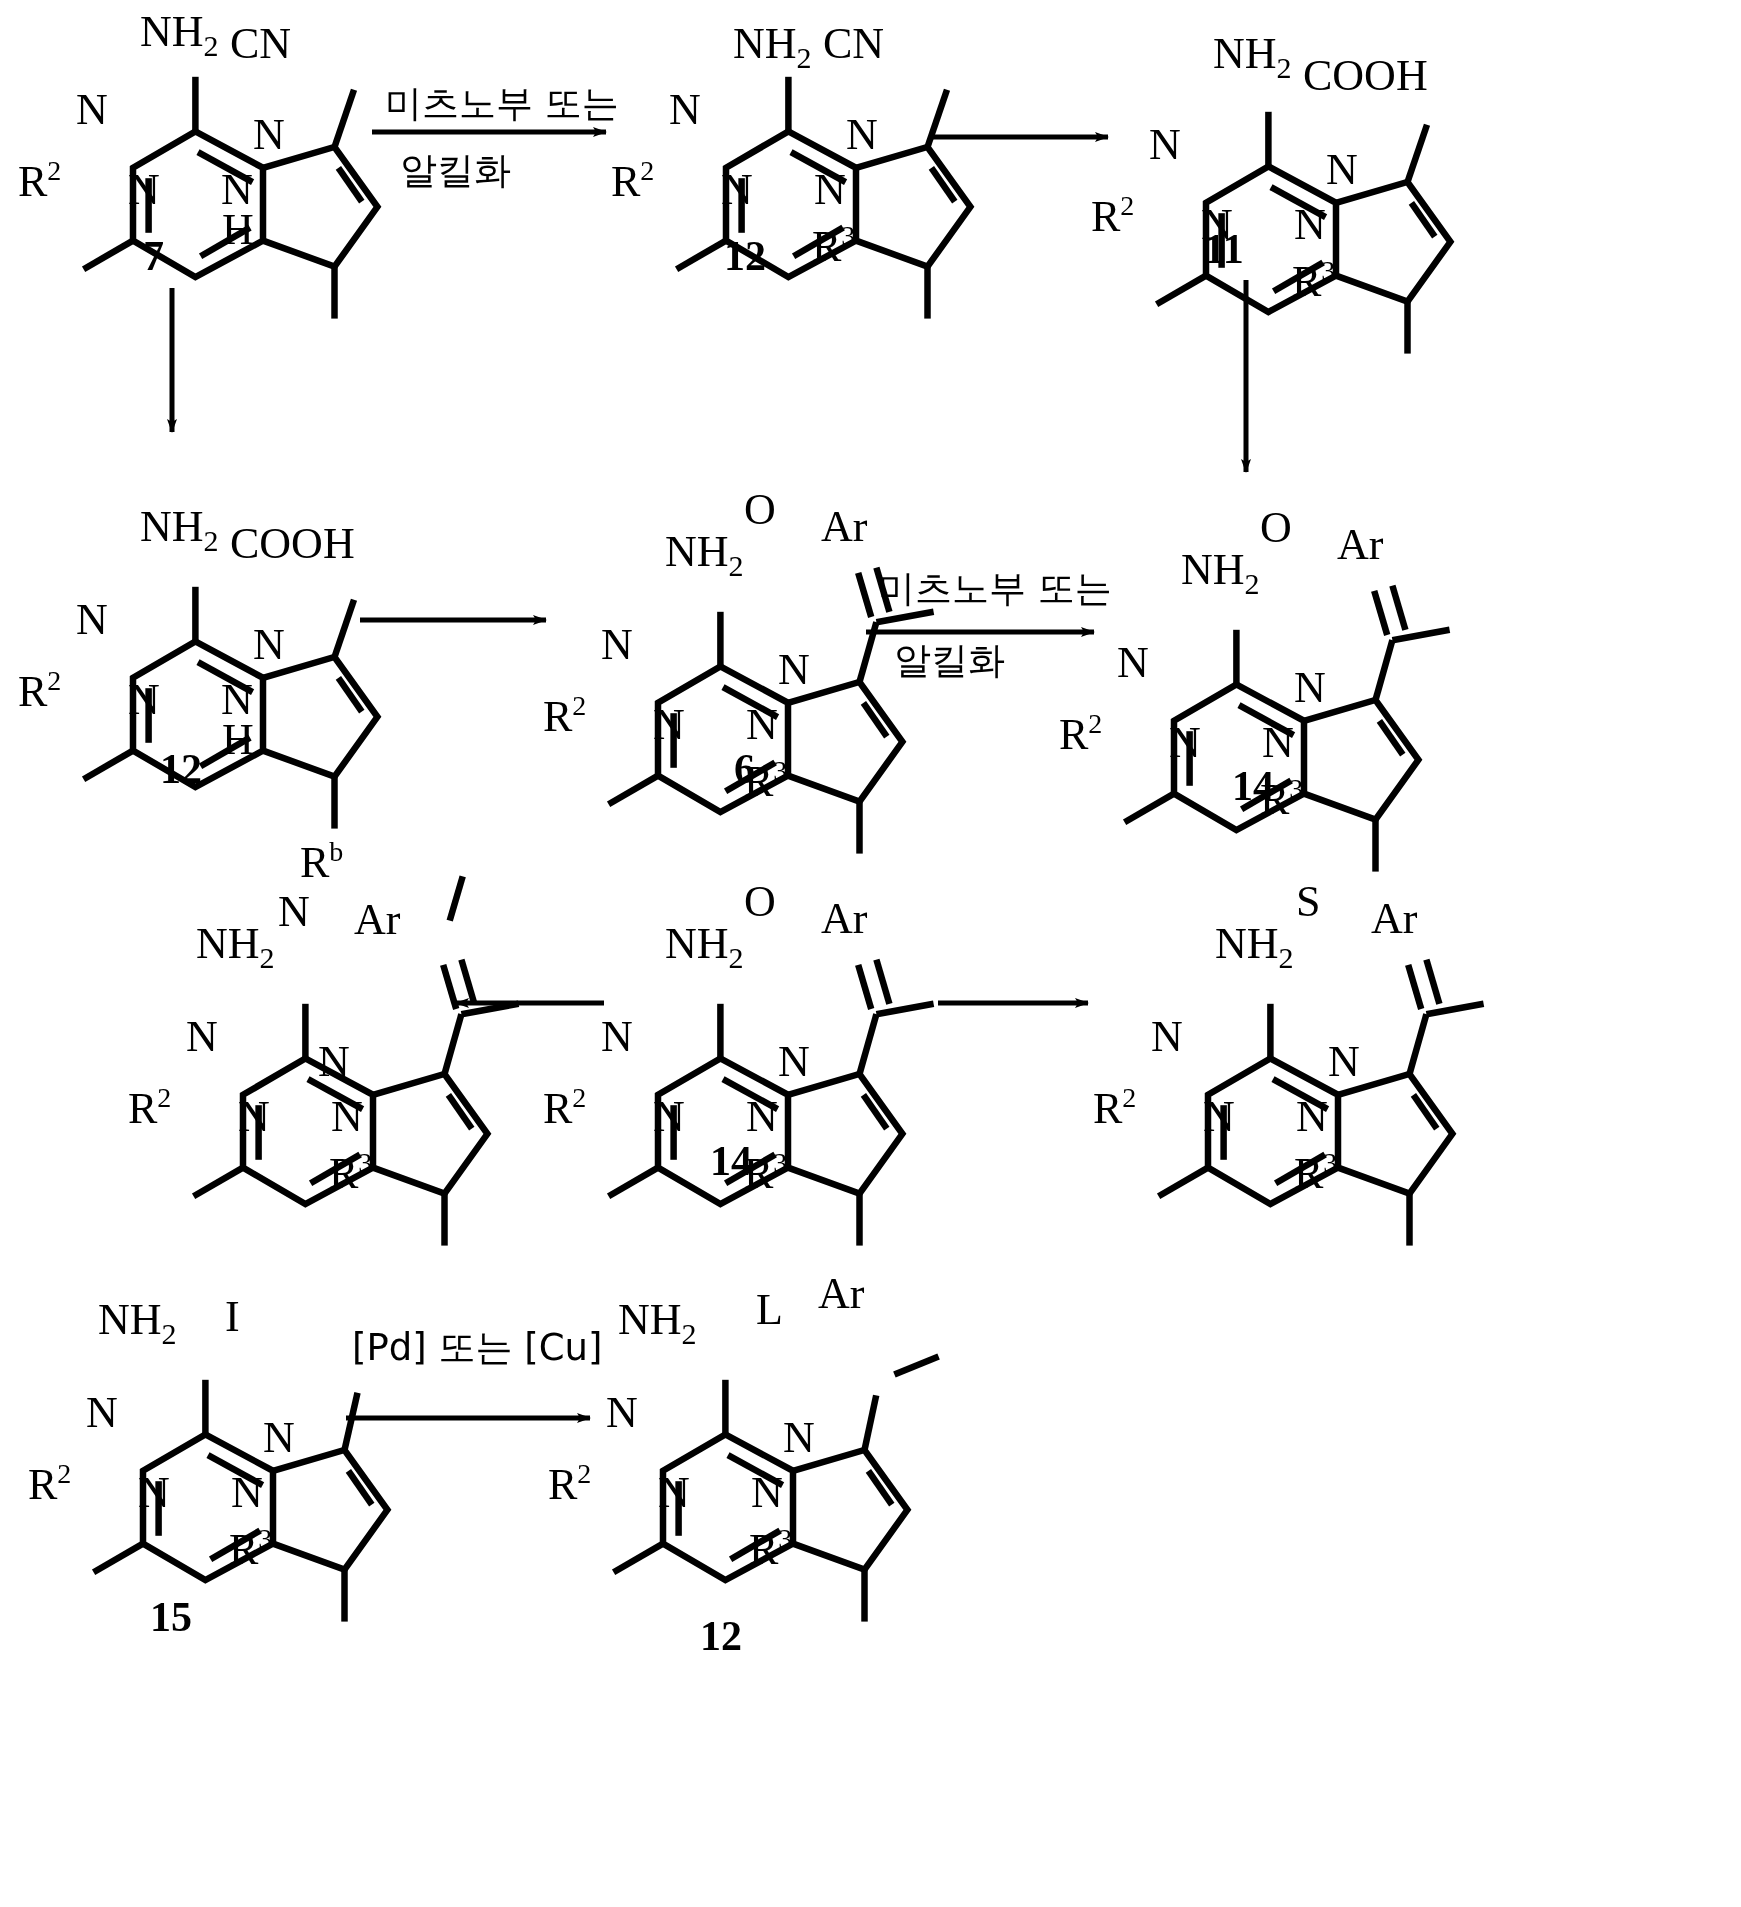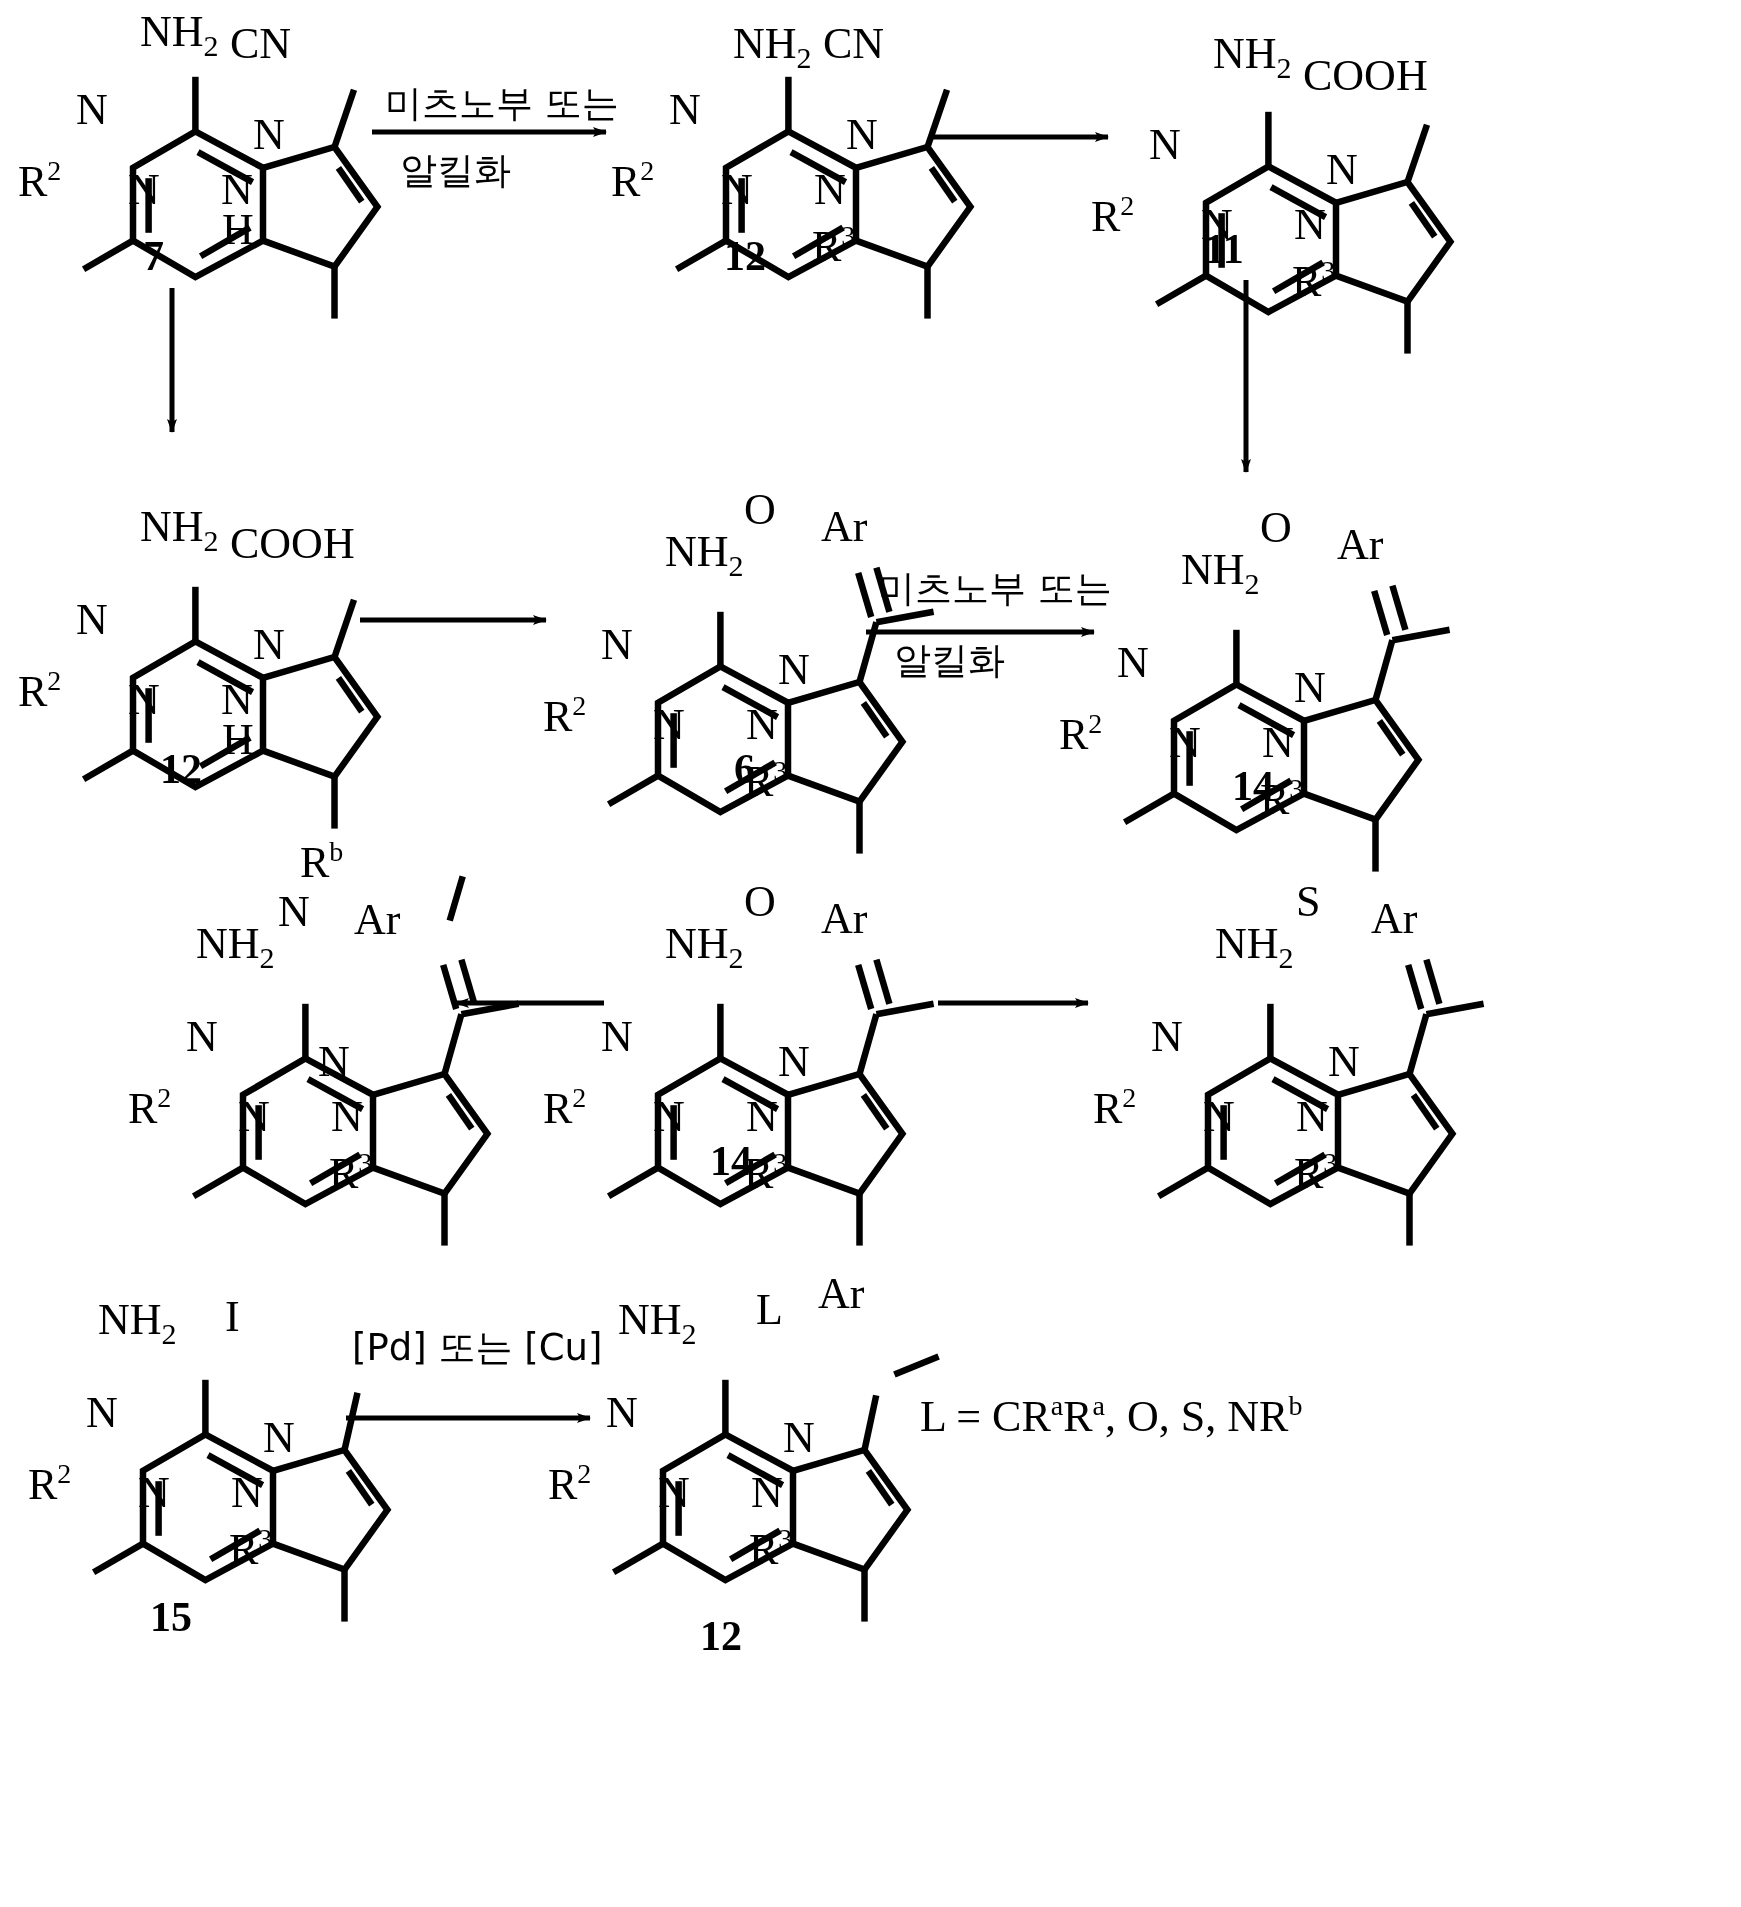--- a/index.html
+++ b/index.html
@@ -317,17 +317,14 @@
 <span class="lbl" style="left:756px;top:1288px;">L</span>
 <span class="lbl" style="left:818px;top:1272px;">Ar</span>
 <span class="lbl" style="left:606px;top:1391px;">N</span>
 <span class="lbl" style="left:658px;top:1471px;">N</span>
 <span class="lbl" style="left:783px;top:1416px;">N</span>
 <span class="lbl" style="left:751px;top:1471px;">N</span>
 <span class="lbl" style="left:749px;top:1525px;"><span>R</span><span class="sup">3</span></span>
 <span class="lbl" style="left:548px;top:1460px;"><span>R</span><span class="sup">2</span></span>
 <span class="num" style="left:700px;top:1615px;">12</span>
 
-<span class="legend" style="left:920px;top:1390px;">
-  <span>L = CR</span><span class="sup">a</span><span>R</span><span class="sup">a</span><span>, O, S, NR</span><span class="sup">b</span>
-</span>
 
 </div>
 
 </body></html>

